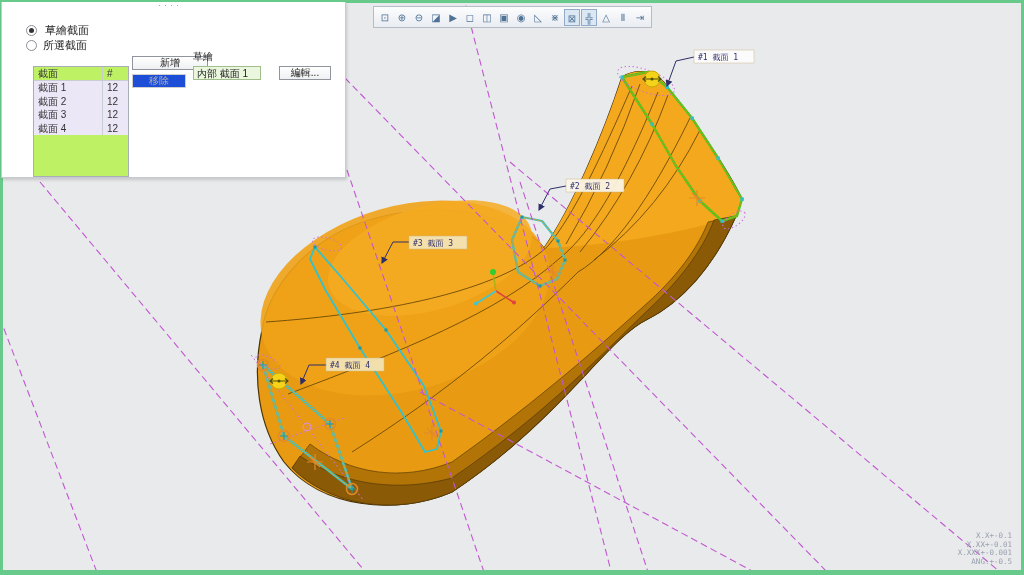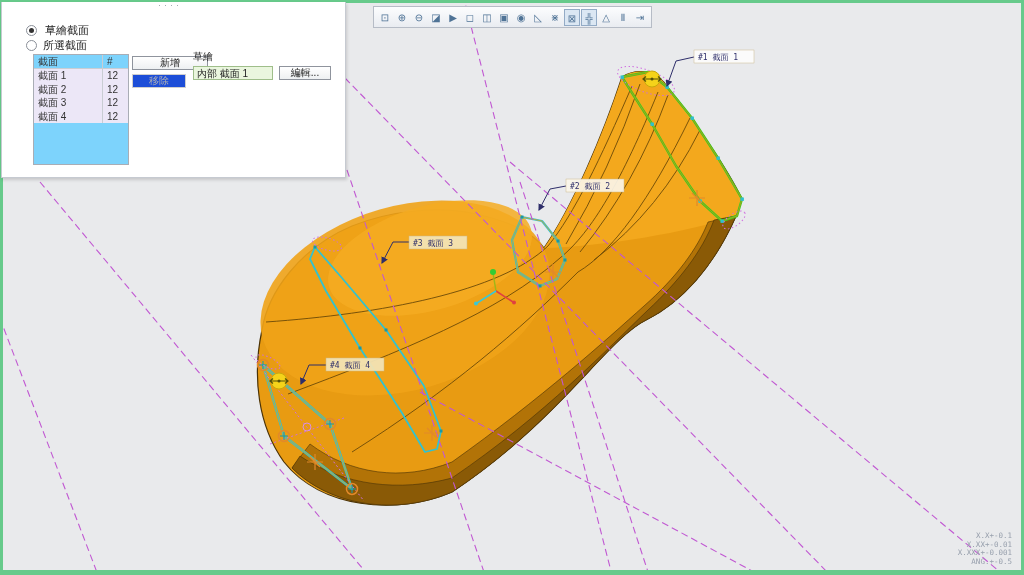--- a/index.html
+++ b/index.html
@@ -12,32 +12,32 @@
   
   .panel{position:absolute;left:1px;top:2px;width:345px;height:176px;background:#ffffff;
          border:1px solid #c6cad1;border-top:none;box-shadow:1px 2px 3px rgba(0,0,0,.15);
          z-index:60;box-sizing:border-box;}
   .dots{position:absolute;top:-2px;left:156px;color:#9aa0a8;font-size:9px;letter-spacing:3px;}
   .radio-row{position:absolute;left:24px;display:flex;gap:6px;font-size:11px;color:#222;
              align-items:center;height:13px;}
   .radio-dot{width:11px;height:11px;border:1px solid #8a8f98;border-radius:50%;
              background:#fff;box-sizing:border-box;position:relative;flex:0 0 auto;}
   .radio-dot.sel::after{content:"";position:absolute;inset:2px;background:#333;border-radius:50%;}
-  .sec-table{position:absolute;left:31px;top:52px;width:96px;height:111px;background:#7dd3fc;
+  .sec-table{position:absolute;left:31px;top:64px;width:96px;height:111px;background:#bef264;
              border:1px solid #a9adb5;font-size:10px;color:#333;box-sizing:border-box;}
   .trow{display:flex;height:13.5px;line-height:13.5px;}
   .trow.head{border-bottom:1px solid #c9cdd3;height:13px;}
   .tc1{width:68px;padding-left:4px;box-sizing:border-box;}
   .tc2{width:26px;padding-left:4px;border-left:1px solid #c9cdd3;box-sizing:border-box;}
   .trow.r{background:#ece7f7;}
   .btn{position:absolute;font-size:10px;text-align:center;border:1px solid #8f949d;
        background:linear-gradient(#ffffff,#eef0f2);color:#222;box-sizing:border-box;}
   .btn.disabled{background:#1d4ed8;color:#b2b2b2;border-color:#cfcfcf;font-family:Liberation Serif, serif;}
   .sk-label{position:absolute;left:191px;top:48px;font-size:10px;color:#222;}
-  .sk-input{position:absolute;left:191px;top:64px;width:80px;height:14px;line-height:13px;
+  .sk-input{position:absolute;left:191px;top:64px;width:68px;height:14px;line-height:13px;
             background:#eaf6de;border:1px solid #9fbe8a;font-size:10px;padding-left:3px;
             color:#222;box-sizing:border-box;}
 
   
   .toolbar{position:absolute;left:373px;top:6px;height:22px;display:flex;gap:1px;
            padding:0 3px;align-items:center;z-index:55;
            background:linear-gradient(#fcfdfe,#e9ecf1);border:1px solid #b6bcc6;box-sizing:border-box;}
   .tbi{width:16px;height:17px;font-size:10px;line-height:17px;text-align:center;color:#4f7396;
        box-sizing:border-box;cursor:default;}
   .tbi.pressed{background:#dbe7f3;border:1px solid #93abc6;}

